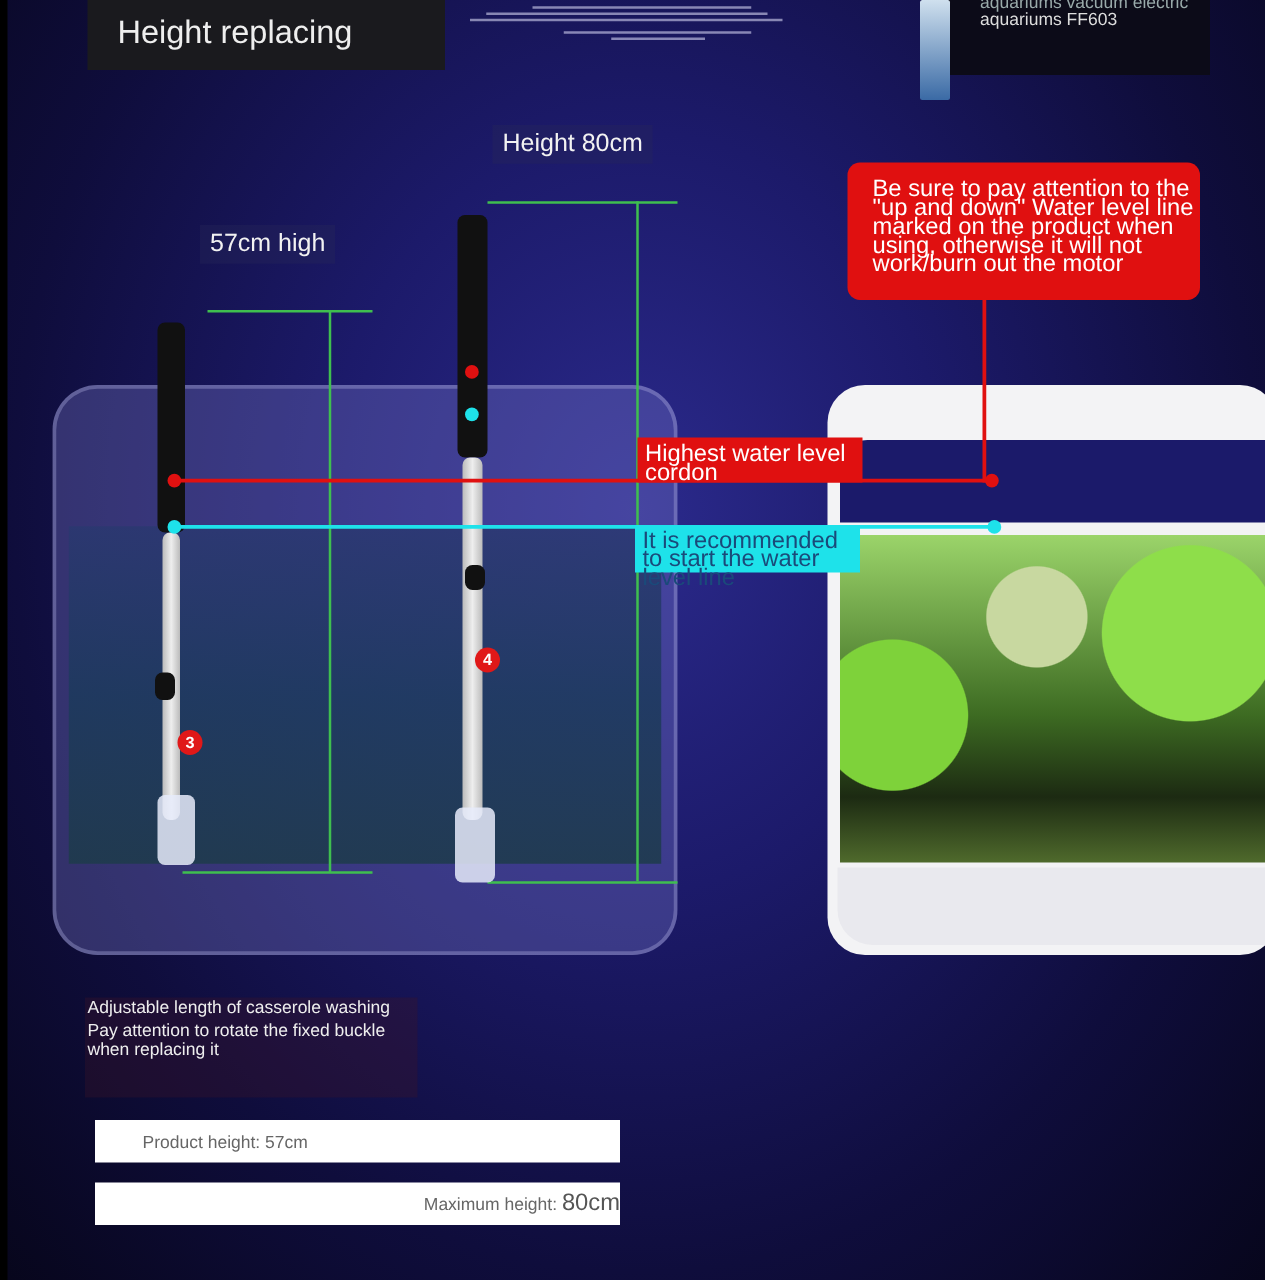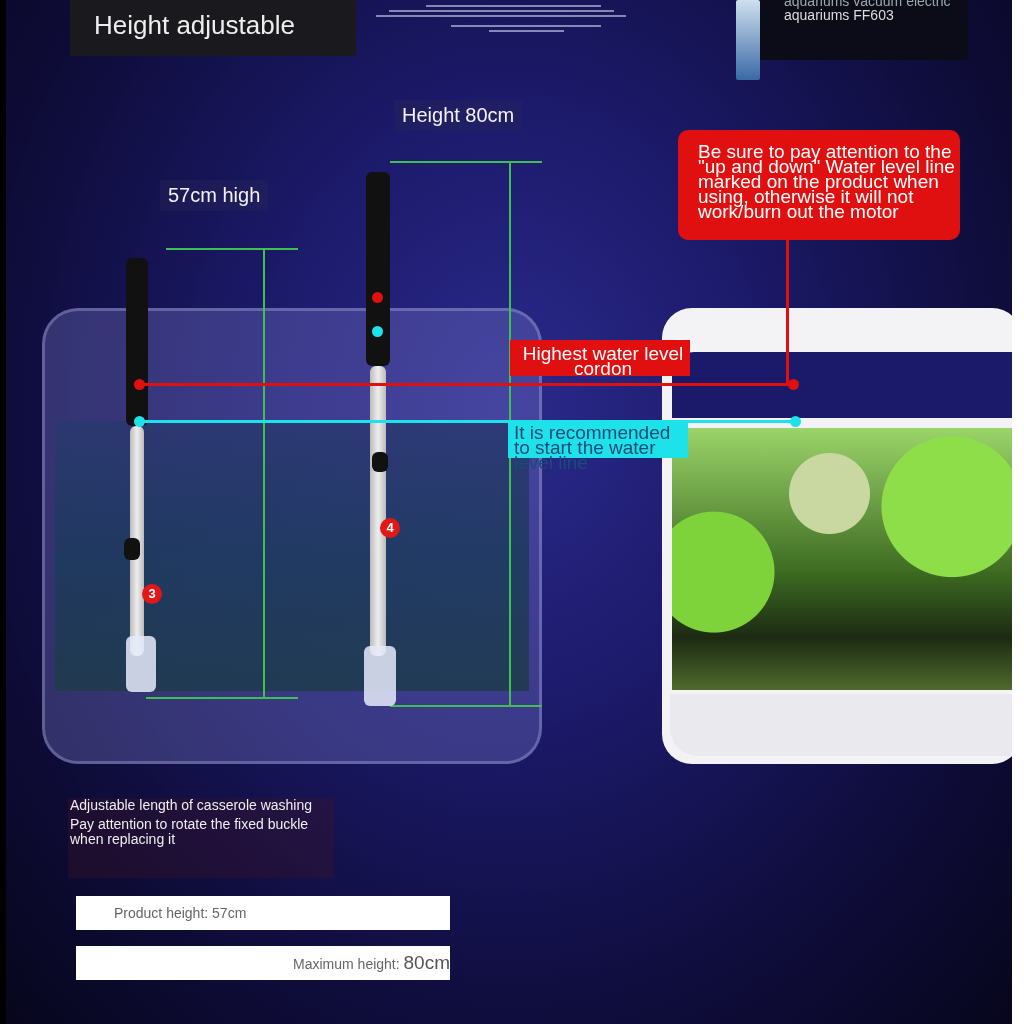--- a/index.html
+++ b/index.html
@@ -28,28 +28,28 @@
     linear-gradient(#9bd46a 0%,#3d6b22 55%,#1c2a12 80%,#4f6a2c 100%);}
   .tankR .base{position:absolute;left:8px;top:386px;right:0;height:62px;background:#e9e9ee;border-radius:0 0 0 28px;}
   .tube{position:absolute;border-radius:6px;}
   .callout{position:absolute;color:#fff;font-size:19px;line-height:15px;}
   .red{background:#e01010;}
   .cyan{background:#1ee2ea;color:#1a4a7a;}
   .hline{position:absolute;height:3px;}
   .dot{position:absolute;width:11px;height:11px;border-radius:50%;}
   .num{position:absolute;width:20px;height:20px;border-radius:50%;background:#e01818;color:#fff;font-size:13px;font-weight:bold;text-align:center;line-height:20px;}
   .note{position:absolute;left:62px;top:798px;width:264px;height:80px;background:rgba(60,20,40,0.35);color:#eee;font-size:14px;line-height:15px;padding-left:2px;}
-  .spec{position:absolute;left:70px;width:374px;height:34px;background:#fff;color:#666;font-size:14px;line-height:34px;box-sizing:border-box;}
+  .spec{position:absolute;left:70px;width:420px;height:34px;background:#fff;color:#666;font-size:14px;line-height:34px;box-sizing:border-box;}
 </style>
 </head>
 <body>
 
 <div class="canvas">
 
-  <div class="tag hdr">Height adjustable</div>
+  <div class="tag hdr">Height replacing</div>
 
   <div class="finetext">
     <div style="width:70%;margin-left:20%"></div>
       <div style="width:90%;margin-left:5%"></div>
       <div style="width:100%"></div>
     <div style="width:60%;margin-left:30%;margin-top:8px"></div>
       <div style="width:30%;margin-left:45%"></div>
   </div>
 
   <div class="prodbox">
@@ -96,21 +96,21 @@
   <div class="hline" style="left:134px;top:420px;width:656px;background:#1ee2ea;"></div>
   <div class="dot red" style="left:128px;top:379px;"></div>
   <div class="dot red" style="left:782px;top:379px;"></div>
   <div class="dot red" style="left:366px;top:292px;"></div>
   <div class="dot" style="left:128px;top:416px;background:#1ee2ea;"></div>
   <div class="dot" style="left:784px;top:416px;background:#1ee2ea;"></div>
   <div class="dot" style="left:366px;top:326px;background:#1ee2ea;"></div>
   <div class="hline red" style="left:780px;top:236px;width:3px;height:150px;"></div>
 
   <div class="callout red" style="left:672px;top:130px;width:282px;height:110px;border-radius:10px;padding:14px 0 0 20px;box-sizing:border-box;">Be sure to pay attention to the "up and down" Water level line marked on the product when using, otherwise it will not work/burn out the motor</div>
-  <div class="callout red" style="left:504px;top:340px;width:180px;height:36px;padding:6px 0 0 6px;box-sizing:border-box;text-align:center;">Highest water level cordon</div>
+  <div class="callout red" style="left:504px;top:350px;width:180px;height:36px;padding:6px 0 0 6px;box-sizing:border-box;">Highest water level cordon</div>
   <div class="callout cyan" style="left:502px;top:422px;width:180px;height:36px;padding:3px 0 0 6px;box-sizing:border-box;">It is recommended to start the water level line</div>
 
   <div class="note">
     <div>Adjustable length of casserole washing</div>
     <div style="margin-top:4px">Pay attention to rotate the fixed buckle when replacing it</div>
   </div>
 
   <div class="spec" style="top:896px;padding-left:38px;">Product height: 57cm</div>
   <div class="spec" style="top:946px;padding-left:24px;text-align:right;">
     <span>Maximum height:</span>

